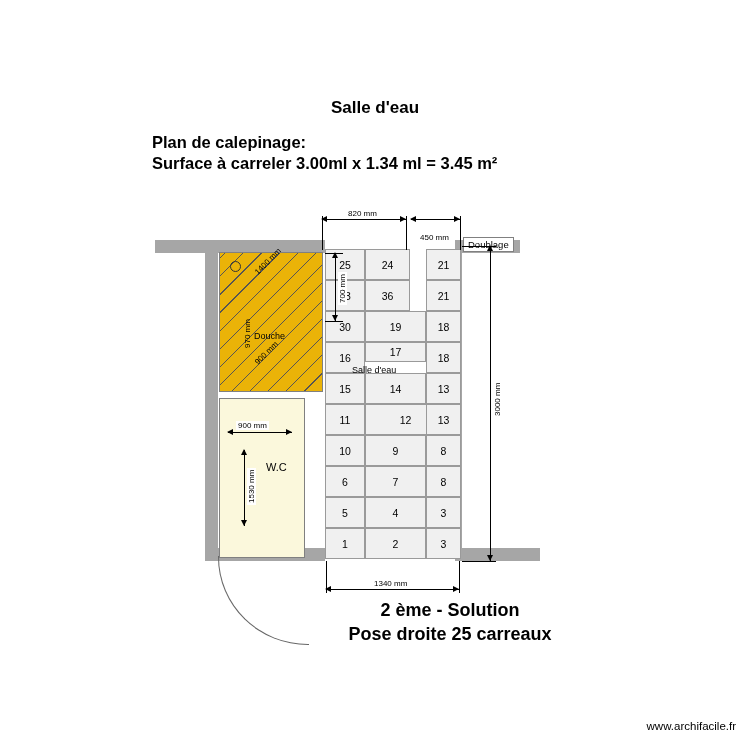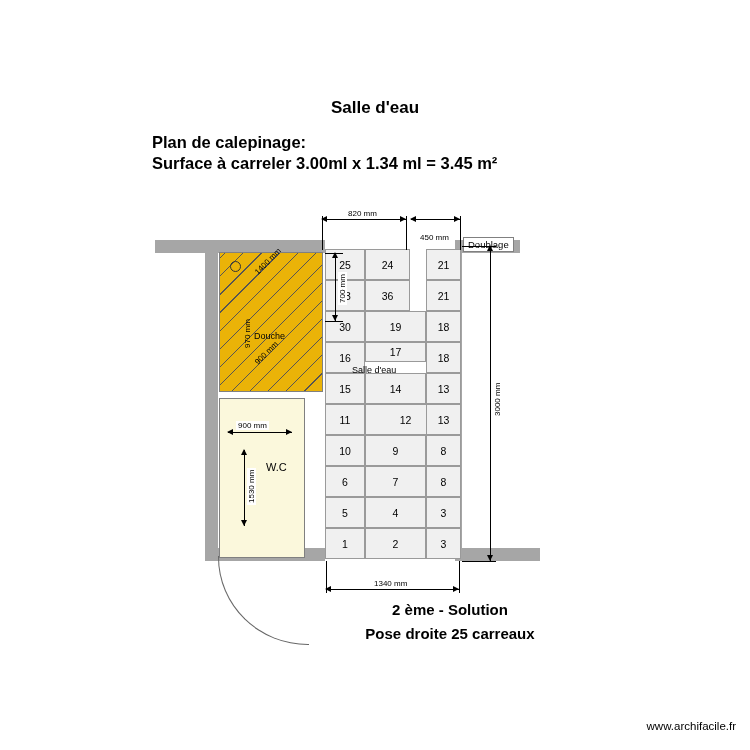--- a/index.html
+++ b/index.html
@@ -37,21 +37,21 @@
     font-size: 16.5px;
     font-weight: bold;
     line-height: 21px;
   }
   .footer-block {
     position: absolute;
     top: 598px;
     left: 300px;
     width: 300px;
     text-align: center;
-    font-size: 15px;
+    font-size: 18px;
     font-weight: bold;
     line-height: 24px;
   }
   .watermark {
     position: absolute;
     right: 14px;
     bottom: 18px;
     font-size: 11.5px;
     color: #000;
   }

